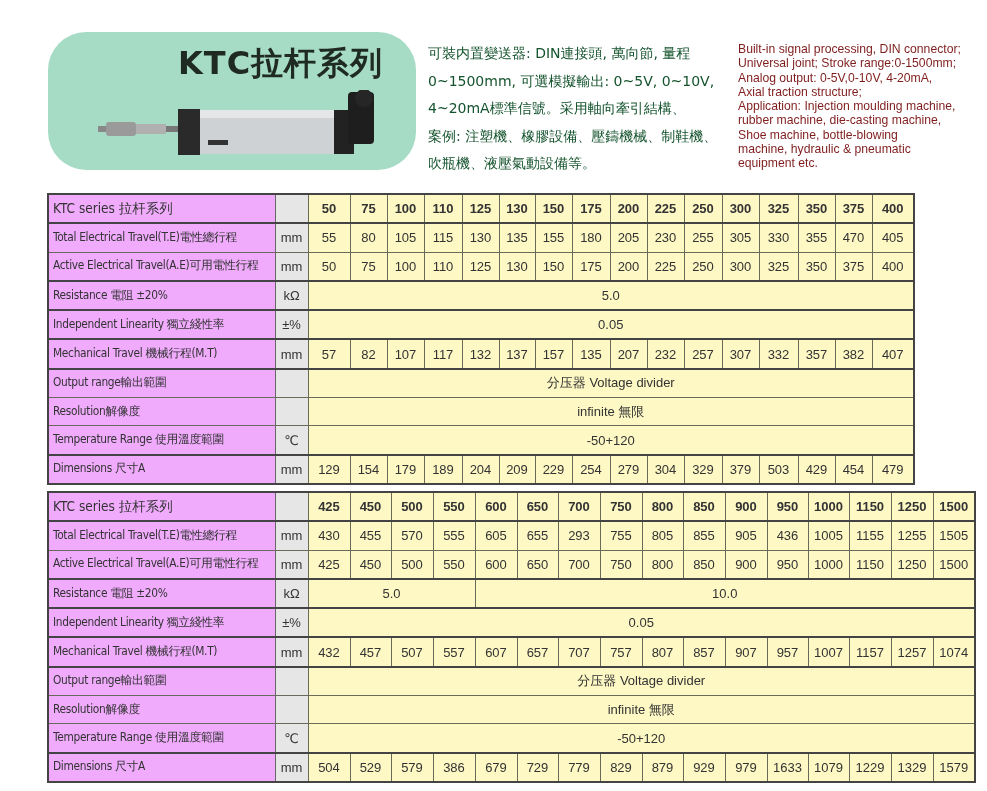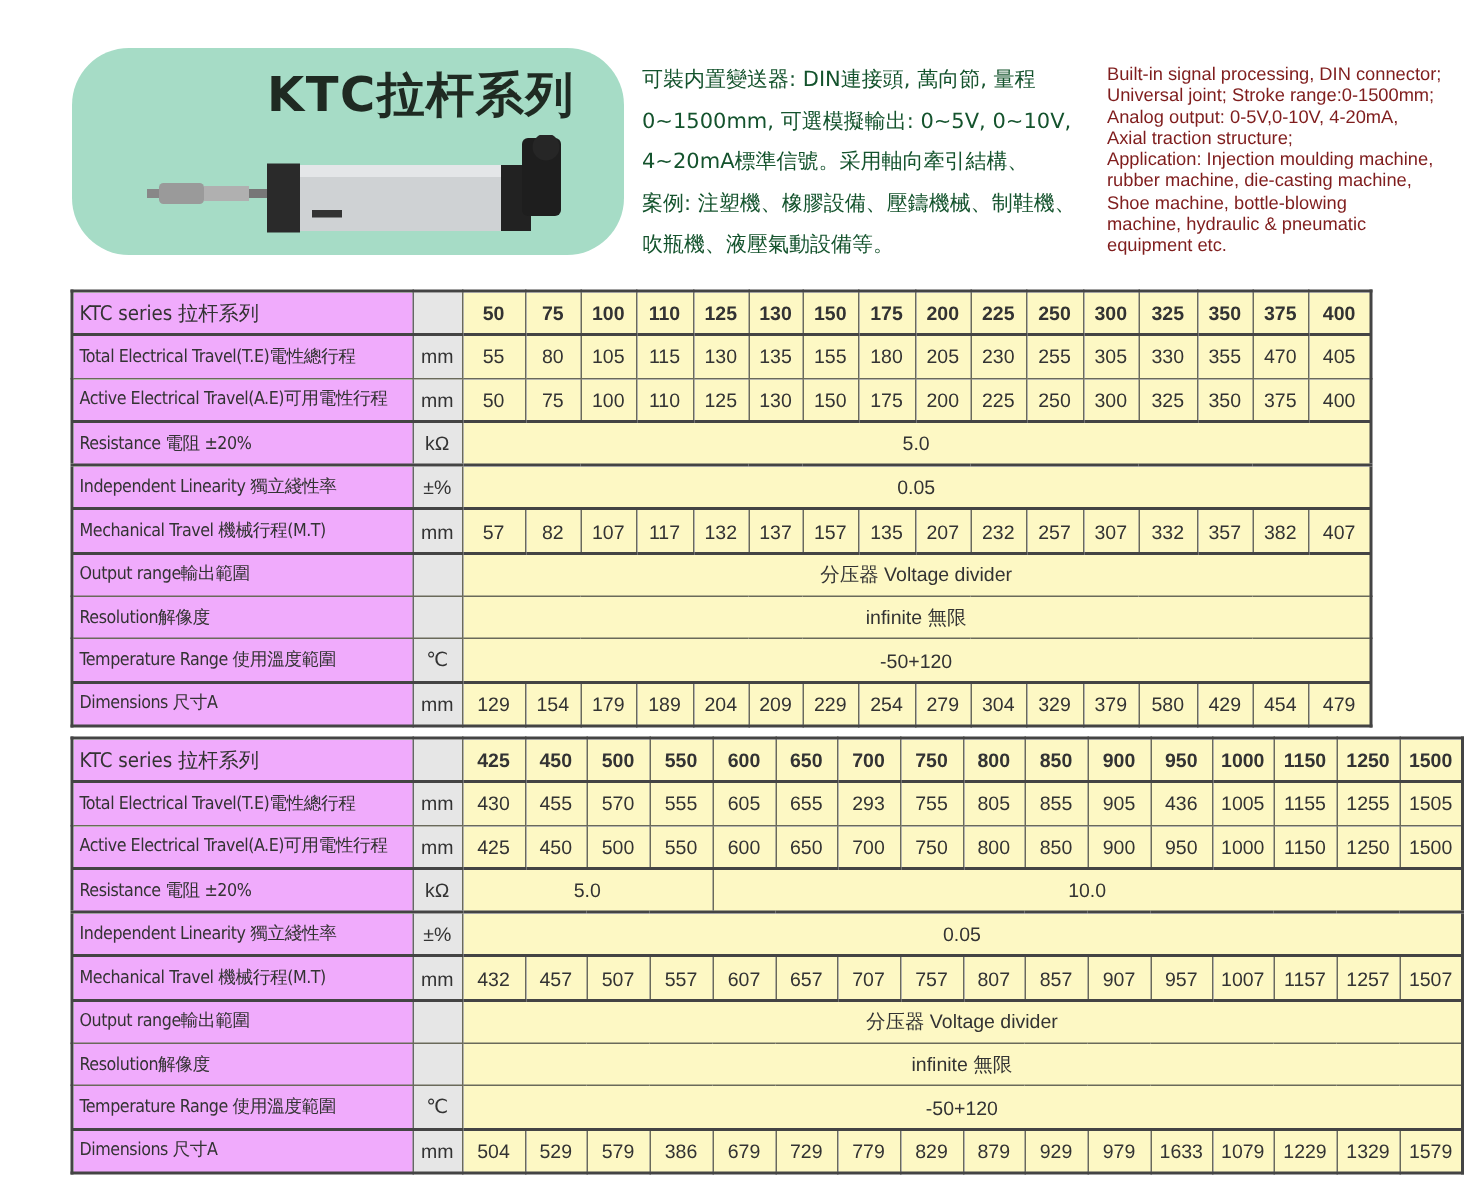--- a/index.html
+++ b/index.html
@@ -214,21 +214,21 @@
     <td>179</td>
     <td>189</td>
     <td>204</td>
     <td>209</td>
     <td>229</td>
     <td>254</td>
     <td>279</td>
     <td>304</td>
     <td>329</td>
     <td>379</td>
-    <td>580</td>
+    <td>503</td>
     <td>429</td>
     <td>454</td>
     <td>479</td>
   </tr>
 </tbody>
   </table>
 
 <table class="spec" id="t2">
   <colgroup>
     <col style="width:227px">
@@ -333,21 +333,21 @@
     <td>657</td>
     <td>707</td>
     <td>757</td>
     <td>807</td>
     <td>857</td>
     <td>907</td>
     <td>957</td>
     <td>1007</td>
     <td>1157</td>
     <td>1257</td>
-    <td>1507</td>
+    <td>1074</td>
   </tr>
   <tr>
     <td class="lbl">Output range輸出範圍</td>
     <td class="unit"></td>
     <td class="span" colspan="16">分压器  Voltage divider</td>
   </tr>
   <tr>
     <td class="lbl">Resolution解像度</td>
     <td class="unit"></td>
     <td class="span" colspan="16">infinite 無限</td>

